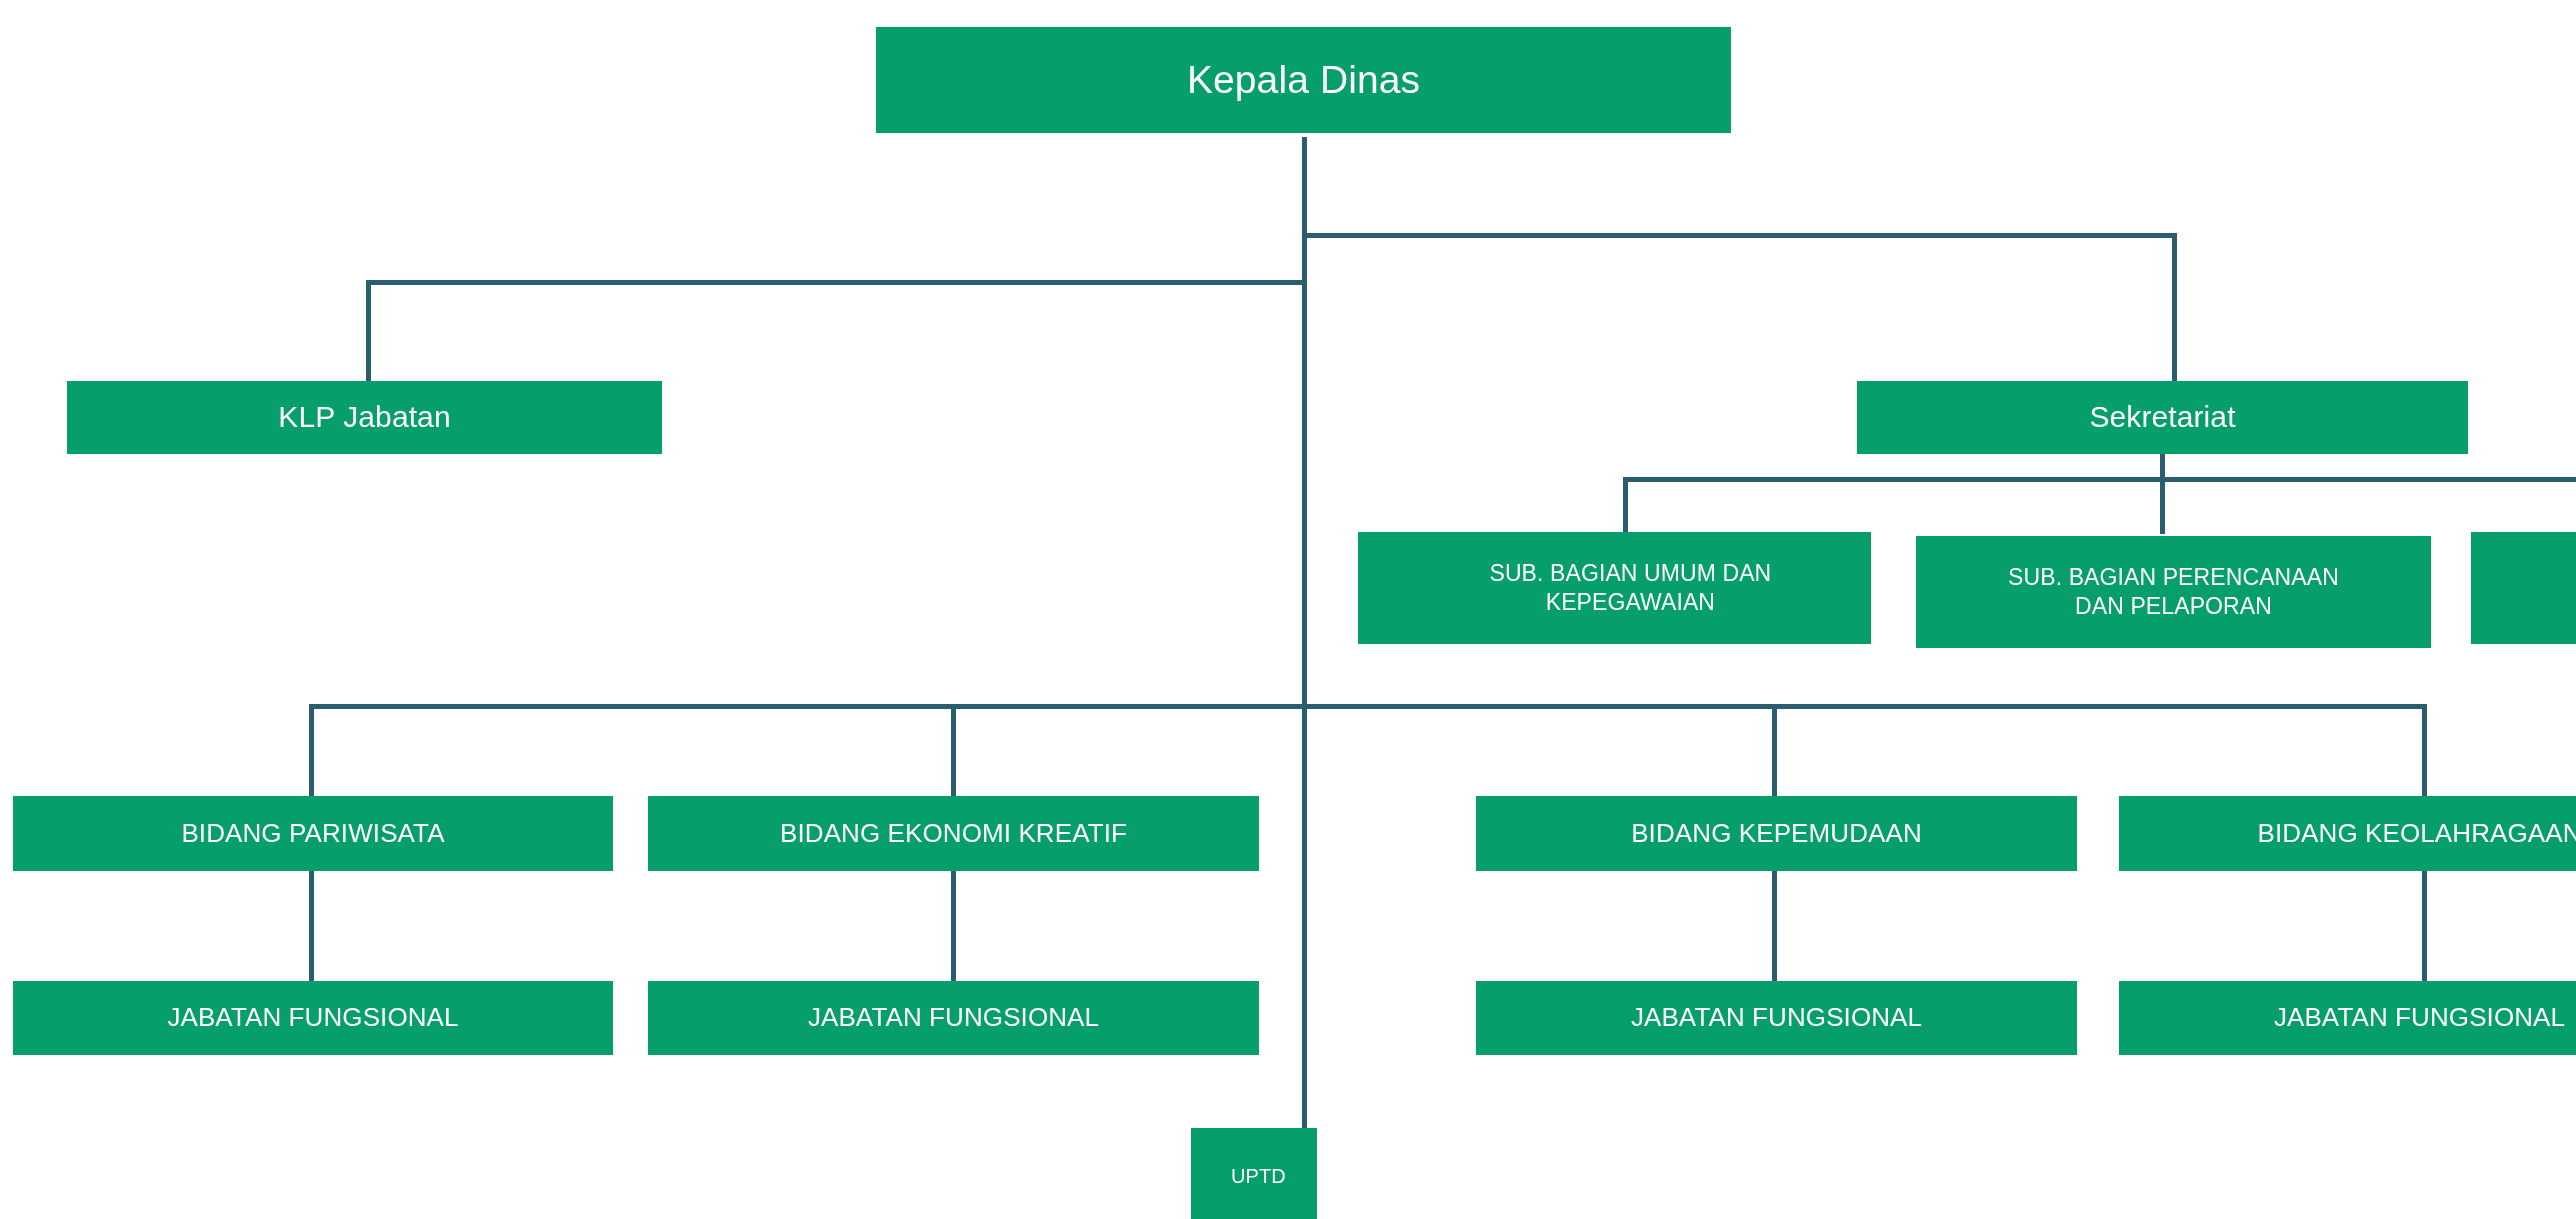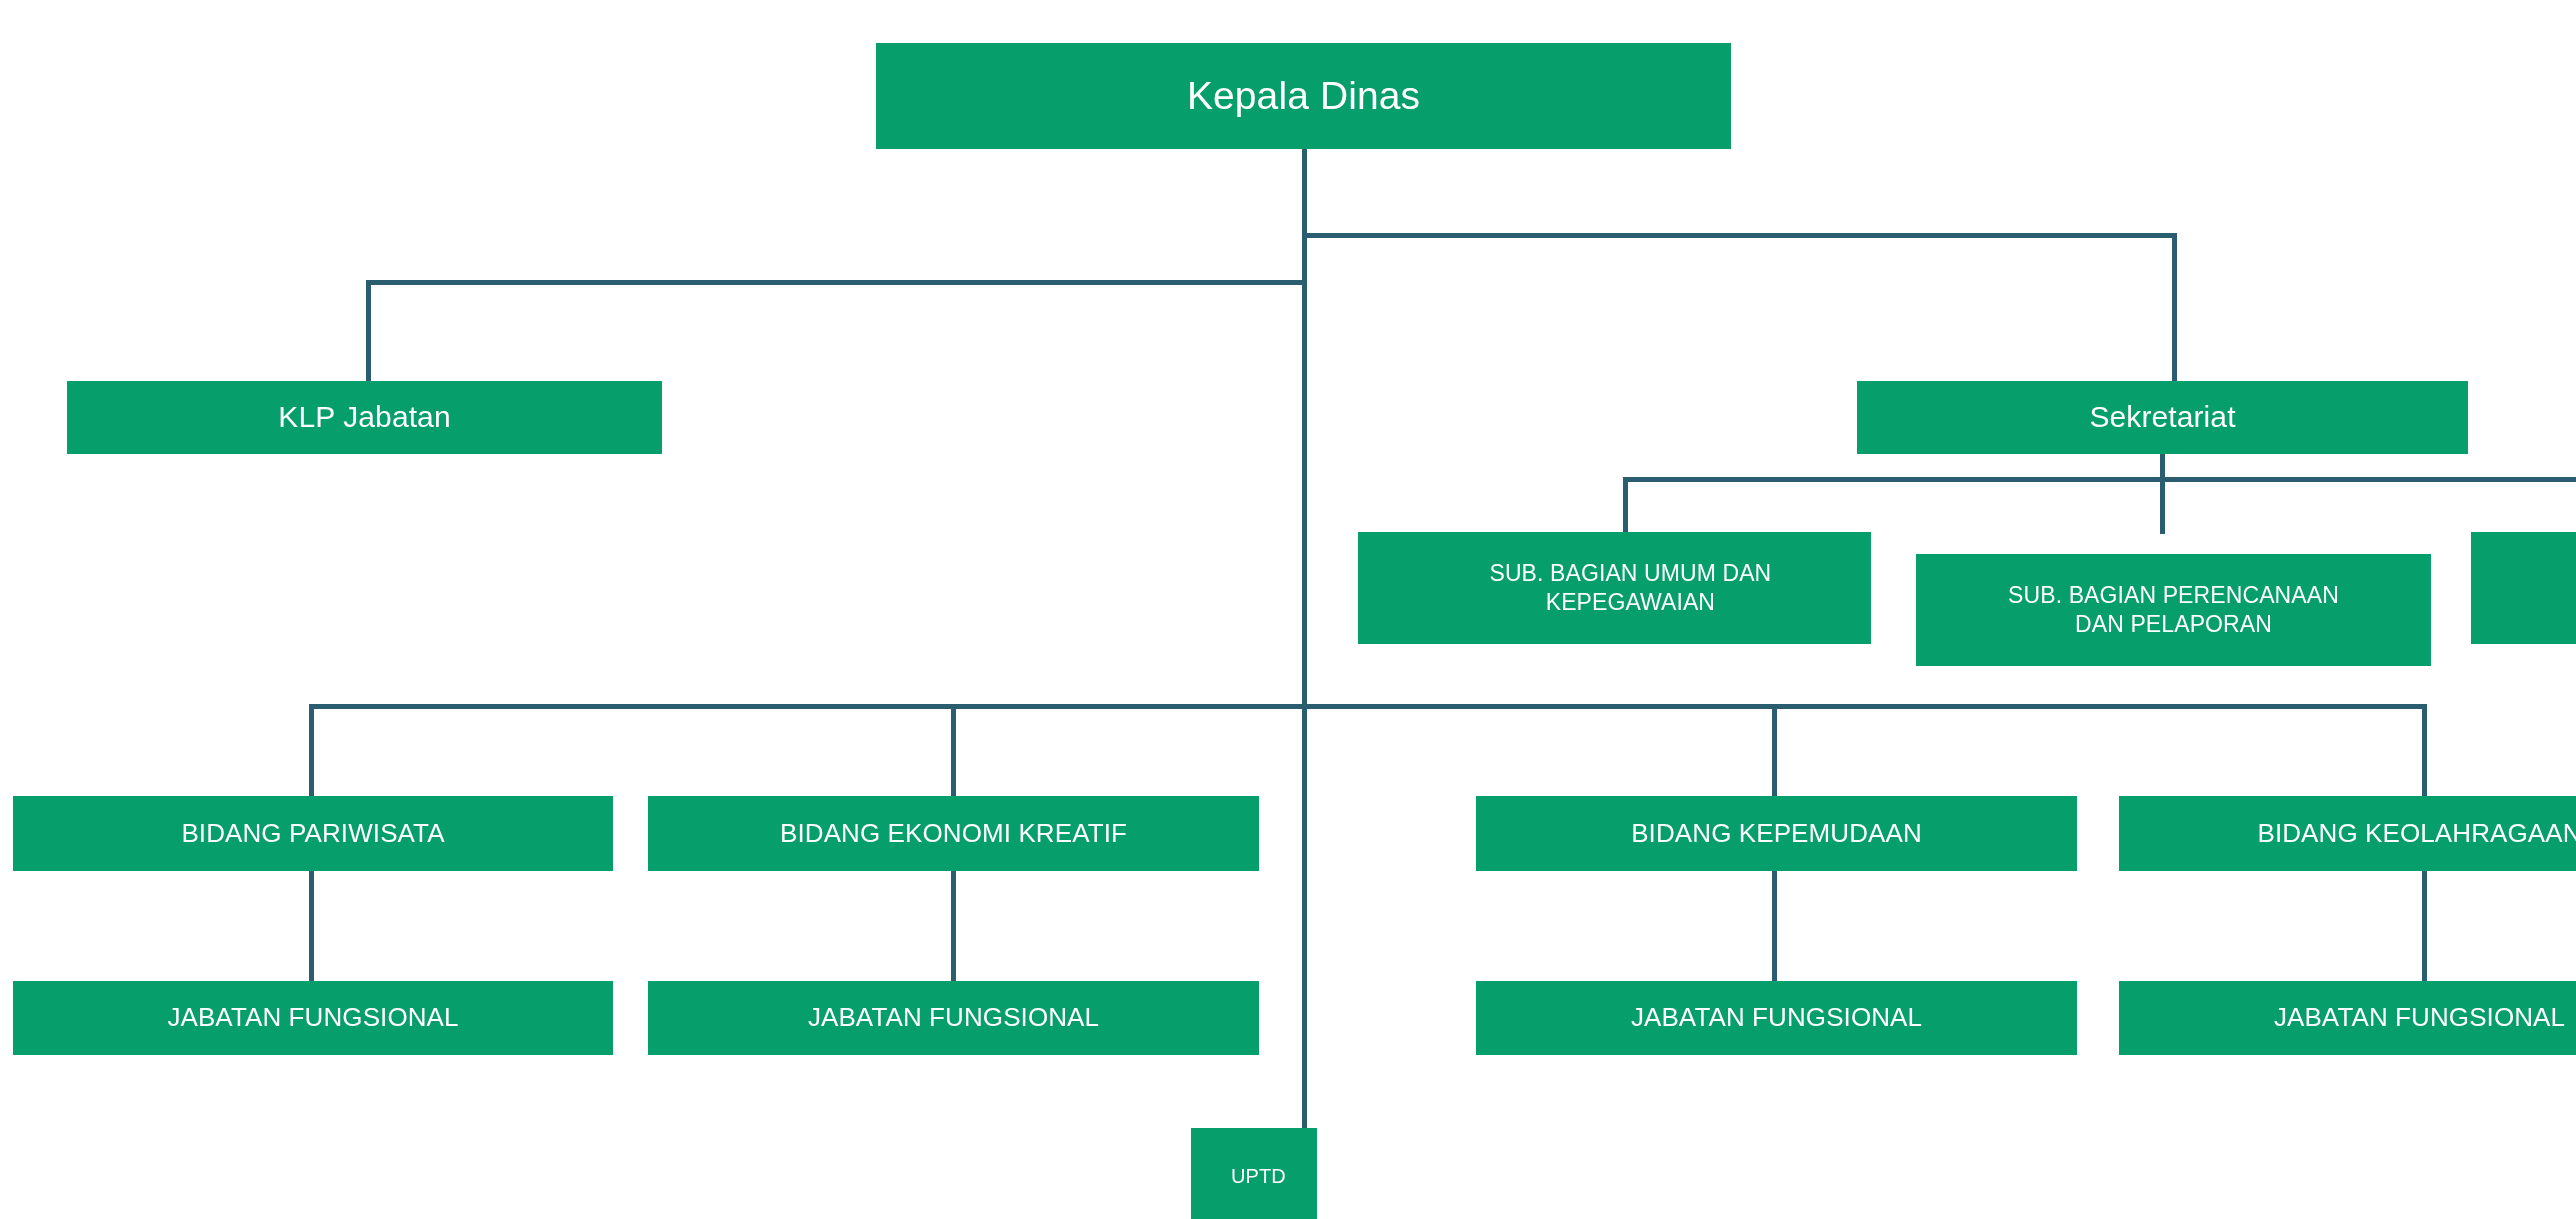--- a/index.html
+++ b/index.html
@@ -38,26 +38,26 @@
     width: 100%;
   }
   .conn {
     position: absolute;
     background: #2b5d70;
   }
   .conn-v { width: 4.6px; }
   .conn-h { height: 4.6px; }
 
   
-  #n-kepala      { left:876px; top:43px;   width:855px; height:106px; font-size:39px; }
+  #n-kepala      { left:876px; top:27px;   width:855px; height:106px; font-size:39px; }
   #n-klp         { left:67px;  top:381px;  width:595px; height:73px; font-size:30px; }
   #n-sekretariat { left:1857px; top:381px;  width:611px; height:73px; font-size:30px; }
 
   #n-sub-umum    { left:1358px; top:532px; width:513px;  height:112px; font-size:23px; }
-  #n-sub-ren     { left:1916px; top:554px; width:515px; height:112px; font-size:23px; }
+  #n-sub-ren     { left:1916px; top:536px; width:515px; height:112px; font-size:23px; }
   #n-sub-keu     { left:2471px; top:532px; width:525px; height:112px; font-size:23px; }
 
   #n-bid-pariwisata { left:13px;   top:796px; width:600px; height:75px; font-size:26px; }
   #n-bid-ekraf      { left:648px; top:796px; width:611px; height:75px; font-size:26px; }
   #n-bid-kepemudaan { left:1476px; top:796px; width:601px; height:75px; font-size:26px; }
   #n-bid-olahraga   { left:2119px; top:796px; width:601px; height:75px; font-size:26px; }
 
   #n-jf-1 { left:13px;   top:981px; width:600px; height:74px; font-size:26px; }
   #n-jf-2 { left:648px; top:981px; width:611px; height:74px; font-size:26px; }
   #n-jf-3 { left:1476px; top:981px; width:601px; height:74px; font-size:26px; }

